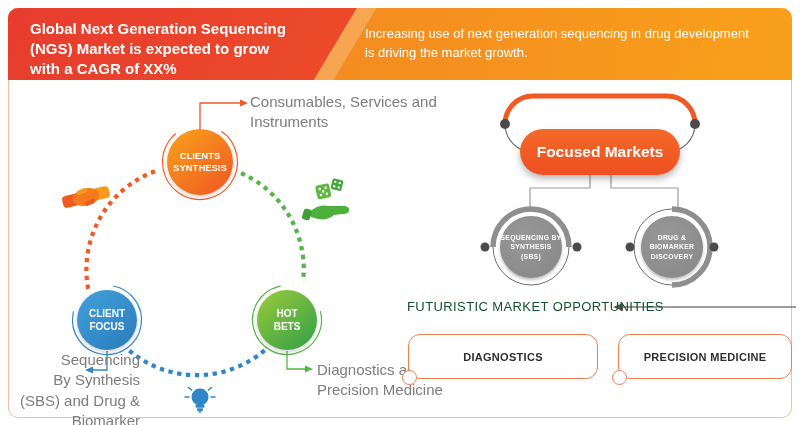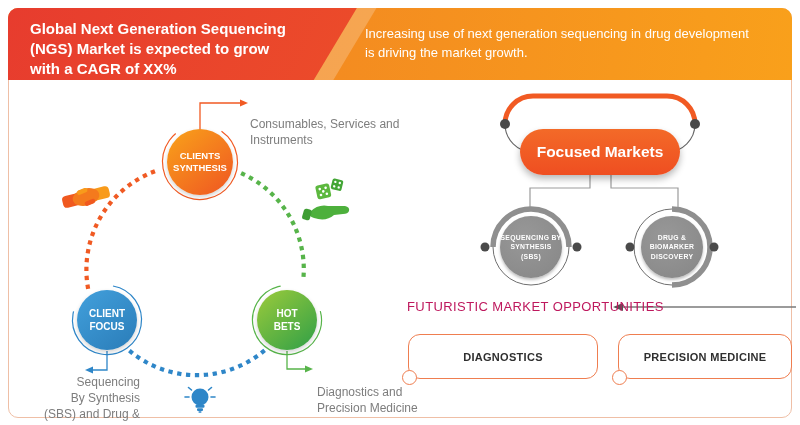--- a/index.html
+++ b/index.html
@@ -31,41 +31,41 @@
   .node { position:absolute; border-radius:50%; display:flex; align-items:center;
           justify-content:center; text-align:center; color:#fff; font-weight:bold;
           box-shadow:0 2px 4px rgba(0,0,0,.18); }
   .node-cp { left:167px; top:129px; width:66px; height:66px; font-size:9.5px; line-height:1.3;
           background:linear-gradient(140deg,#f9a31a 0%,#ef5522 100%); }
   .node-cf { left:77px; top:290px; width:60px; height:60px; font-size:10px; line-height:1.3;
           background:linear-gradient(140deg,#42a0dc 0%,#2a7cb8 100%); }
   .node-hb { left:257px; top:290px; width:60px; height:60px; font-size:10px; line-height:1.3;
           background:linear-gradient(140deg,#9ccb3b 0%,#2f9f47 100%); }
 
-  .annotation { position:absolute; color:#7d7d7d; font-size:12px; line-height:1.35;margin-top:24px; }
+  .annotation { position:absolute; color:#7d7d7d; font-size:15px; line-height:1.35; }
   .ann-cp { left:250px; top:92px; text-align:left; }
   .ann-cf { left:18px; top:350px; width:122px; text-align:right; }
   .ann-hb { left:317px; top:360px; text-align:left; }
 
   
   .pill { position:absolute; left:520px; top:101px; width:160px; height:46px;
           border-radius:23px; background:linear-gradient(180deg,#f36a28 0%,#ef4e21 100%);
           box-shadow:0 4px 7px rgba(0,0,0,.28); display:flex; align-items:center;
           justify-content:center; color:#fff; font-size:15.5px; font-weight:bold;margin-top:28px; }
   .gray-node { position:absolute; width:62px; height:62px; border-radius:50%;
           background:radial-gradient(circle at 40% 35%,#989898,#868686);
           display:flex; align-items:center; justify-content:center; text-align:center;
           color:#fff; font-weight:bold; font-size:6.8px; line-height:1.35;
           letter-spacing:.3px; box-shadow:0 2px 3px rgba(0,0,0,.25); }
   .gn-1 { left:500px; top:216px; }
   .gn-2 { left:641px; top:216px; }
 
   
   .opp-heading { position:absolute; left:407px; top:299px; font-size:13px;
-          color:#be185d; letter-spacing:.4px; }
+          color:#14532d; letter-spacing:.4px; }
   .opp-box { position:absolute; top:334px; height:45px; border:1.6px solid #ef7e50;
           border-radius:12px; display:flex; align-items:center; justify-content:center;
           font-size:11px; font-weight:bold; color:#2f2f2f; letter-spacing:.3px;
           background:#fff; }
   .opp-1 { left:408px; width:190px; }
   .opp-2 { left:618px; width:174px; }
   .opp-box::before { content:""; position:absolute; left:-7px; bottom:-7px;
           width:13px; height:13px; border-radius:50%; background:#fff;
           border:1.6px solid #ef7e50; }
 

